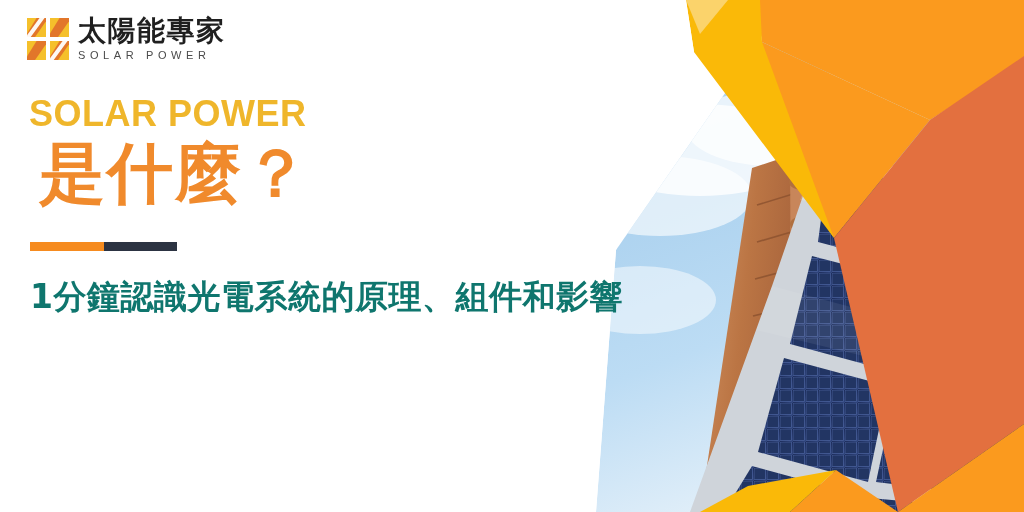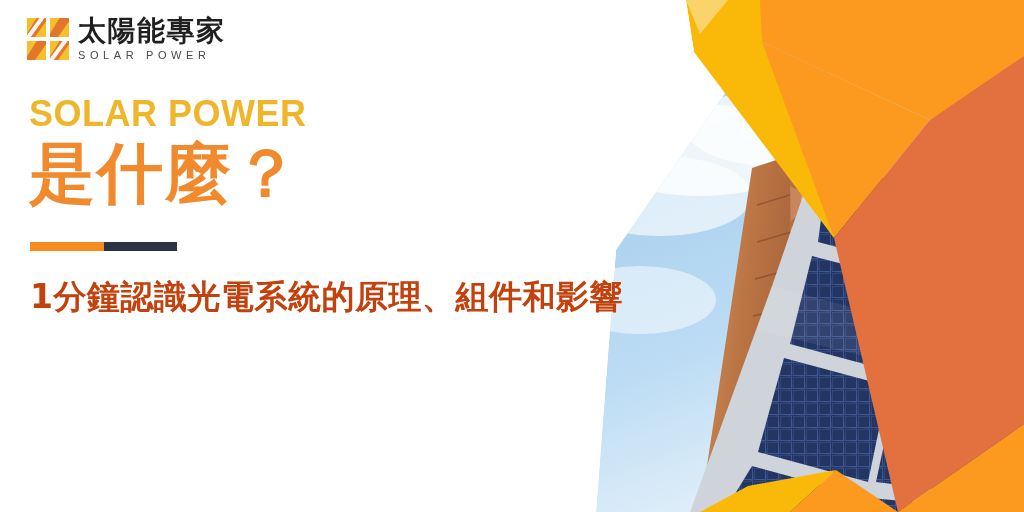--- a/index.html
+++ b/index.html
@@ -48,30 +48,30 @@
     letter-spacing:0.5px;line-height:1;
     margin:0 0 6px 0;
     white-space:nowrap;
   }
   .h1{
     font-size:66px;font-weight:700;color:#F08A2C;
     line-height:1.08;margin:0;letter-spacing:2px;
     font-family:"DejaVu Sans","Liberation Sans",sans-serif;
     white-space:nowrap;
   }
-  .h1.second{margin-top:6px;}
+  .h1.second{margin-top:6px;margin-left:10px;}
 
   .rule{
     display:flex;width:147px;height:9px;margin:33px 0 0 1px;
   }
   .rule .seg-a{flex:1;background:#F68B1F;}
   .rule .seg-b{flex:1;background:#2C3342;}
 
   .sub{
-    font-size:33px;font-weight:700;color:#c2410c;
+    font-size:33px;font-weight:700;color:#0f766e;
     line-height:1;margin:29px 0 0 1px;letter-spacing:0.5px;
     font-family:"DejaVu Sans","Liberation Sans",sans-serif;
     white-space:nowrap;
   }
 </style>
 </head>
 <body>
 
 <div class="banner">
 

